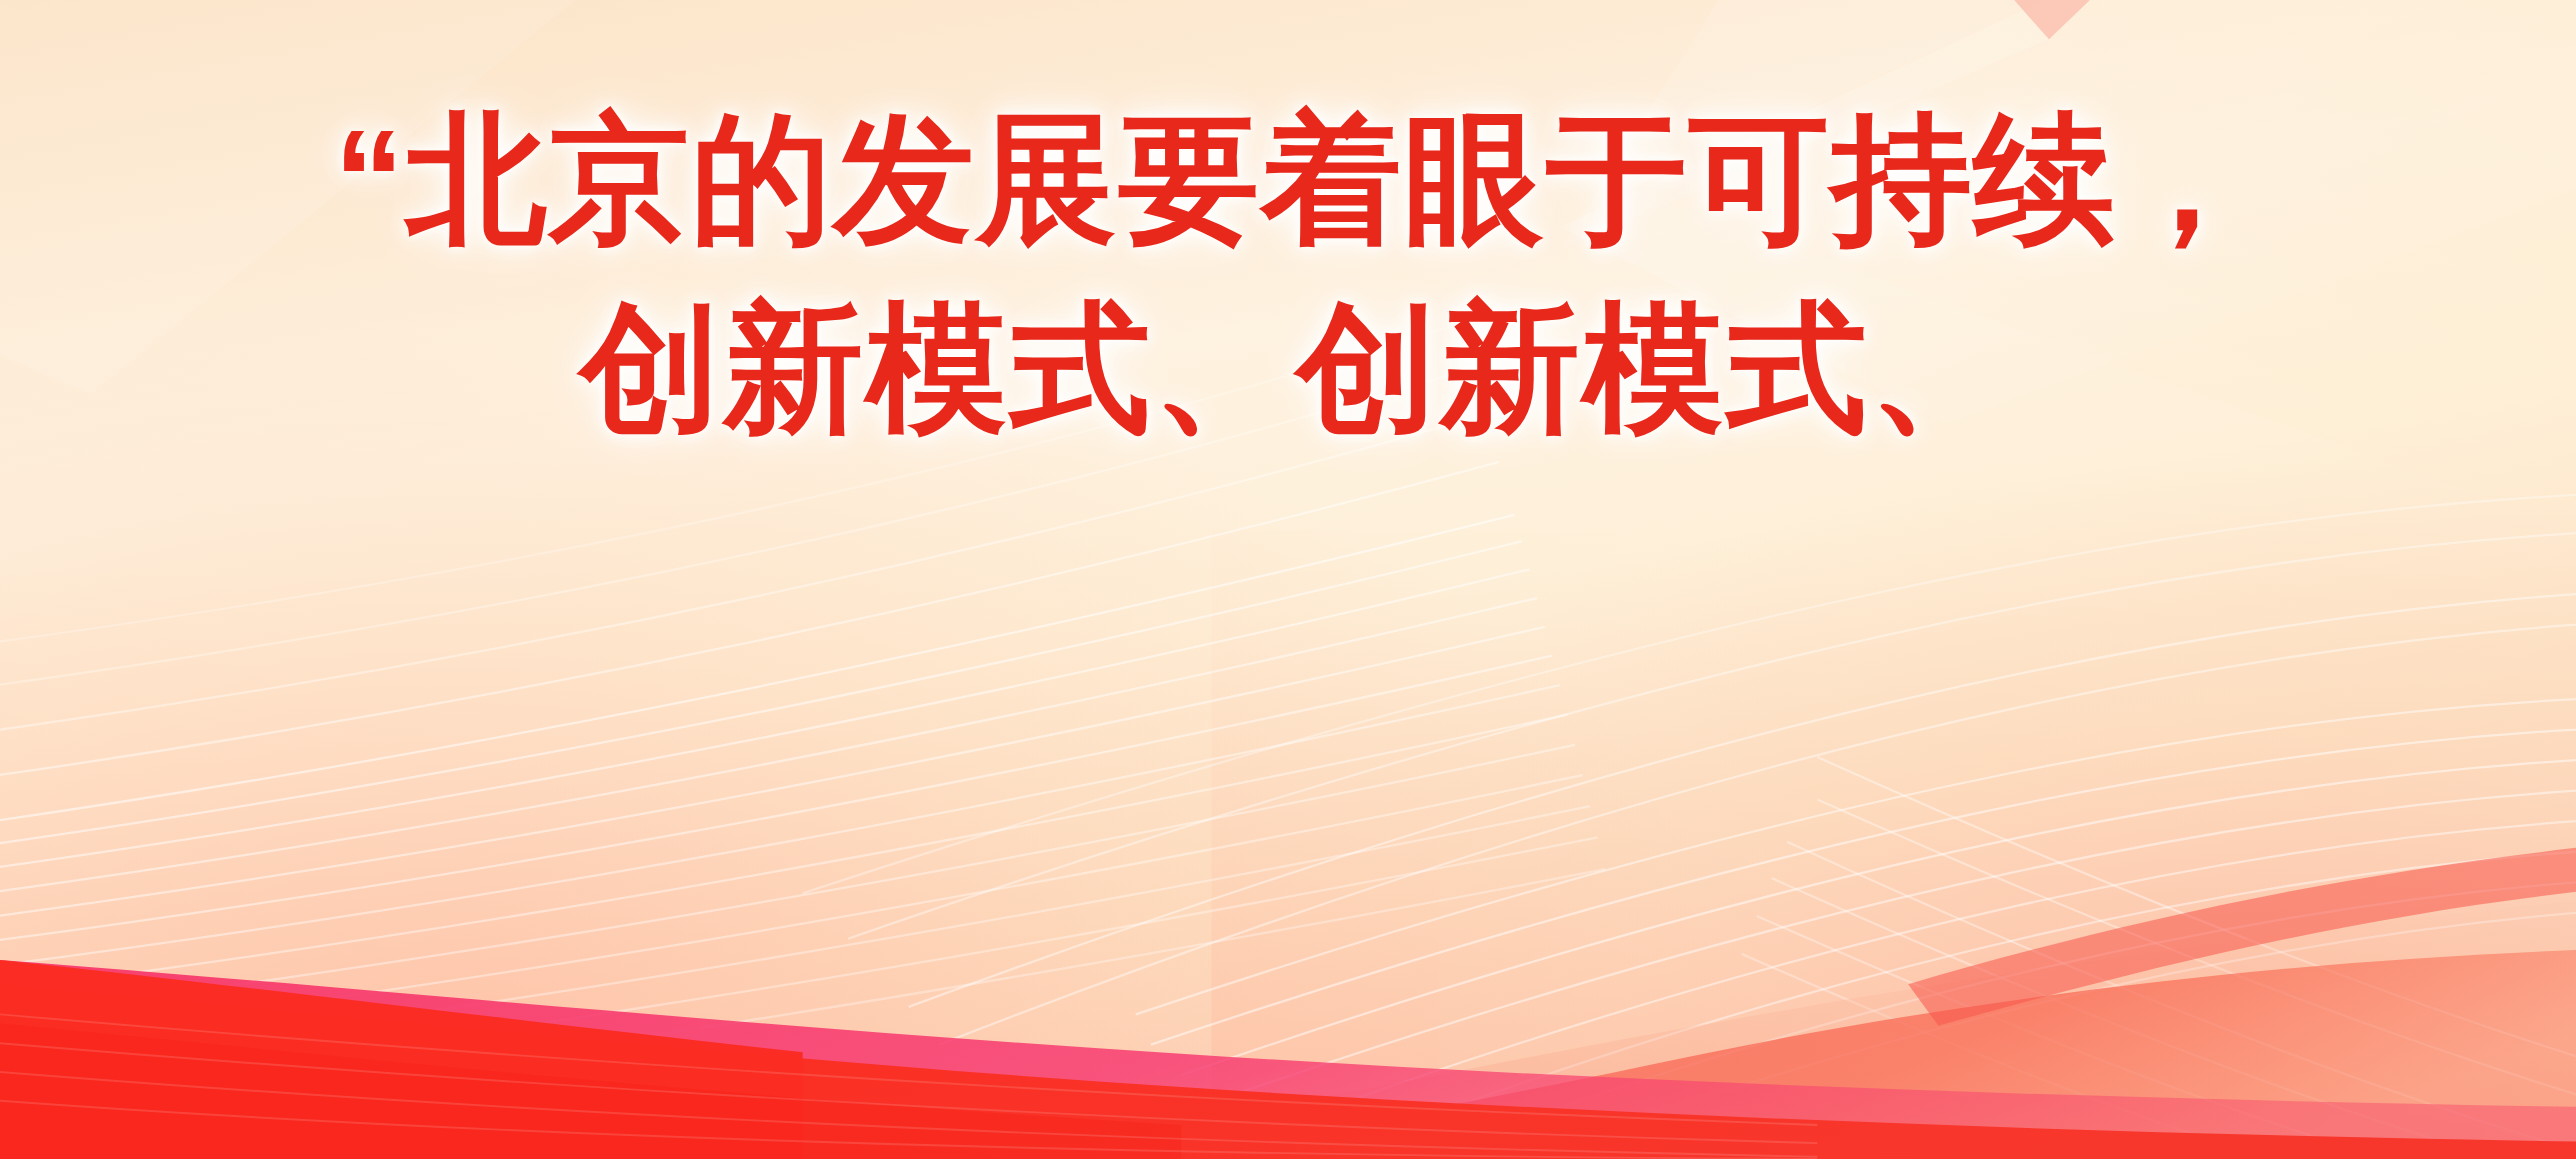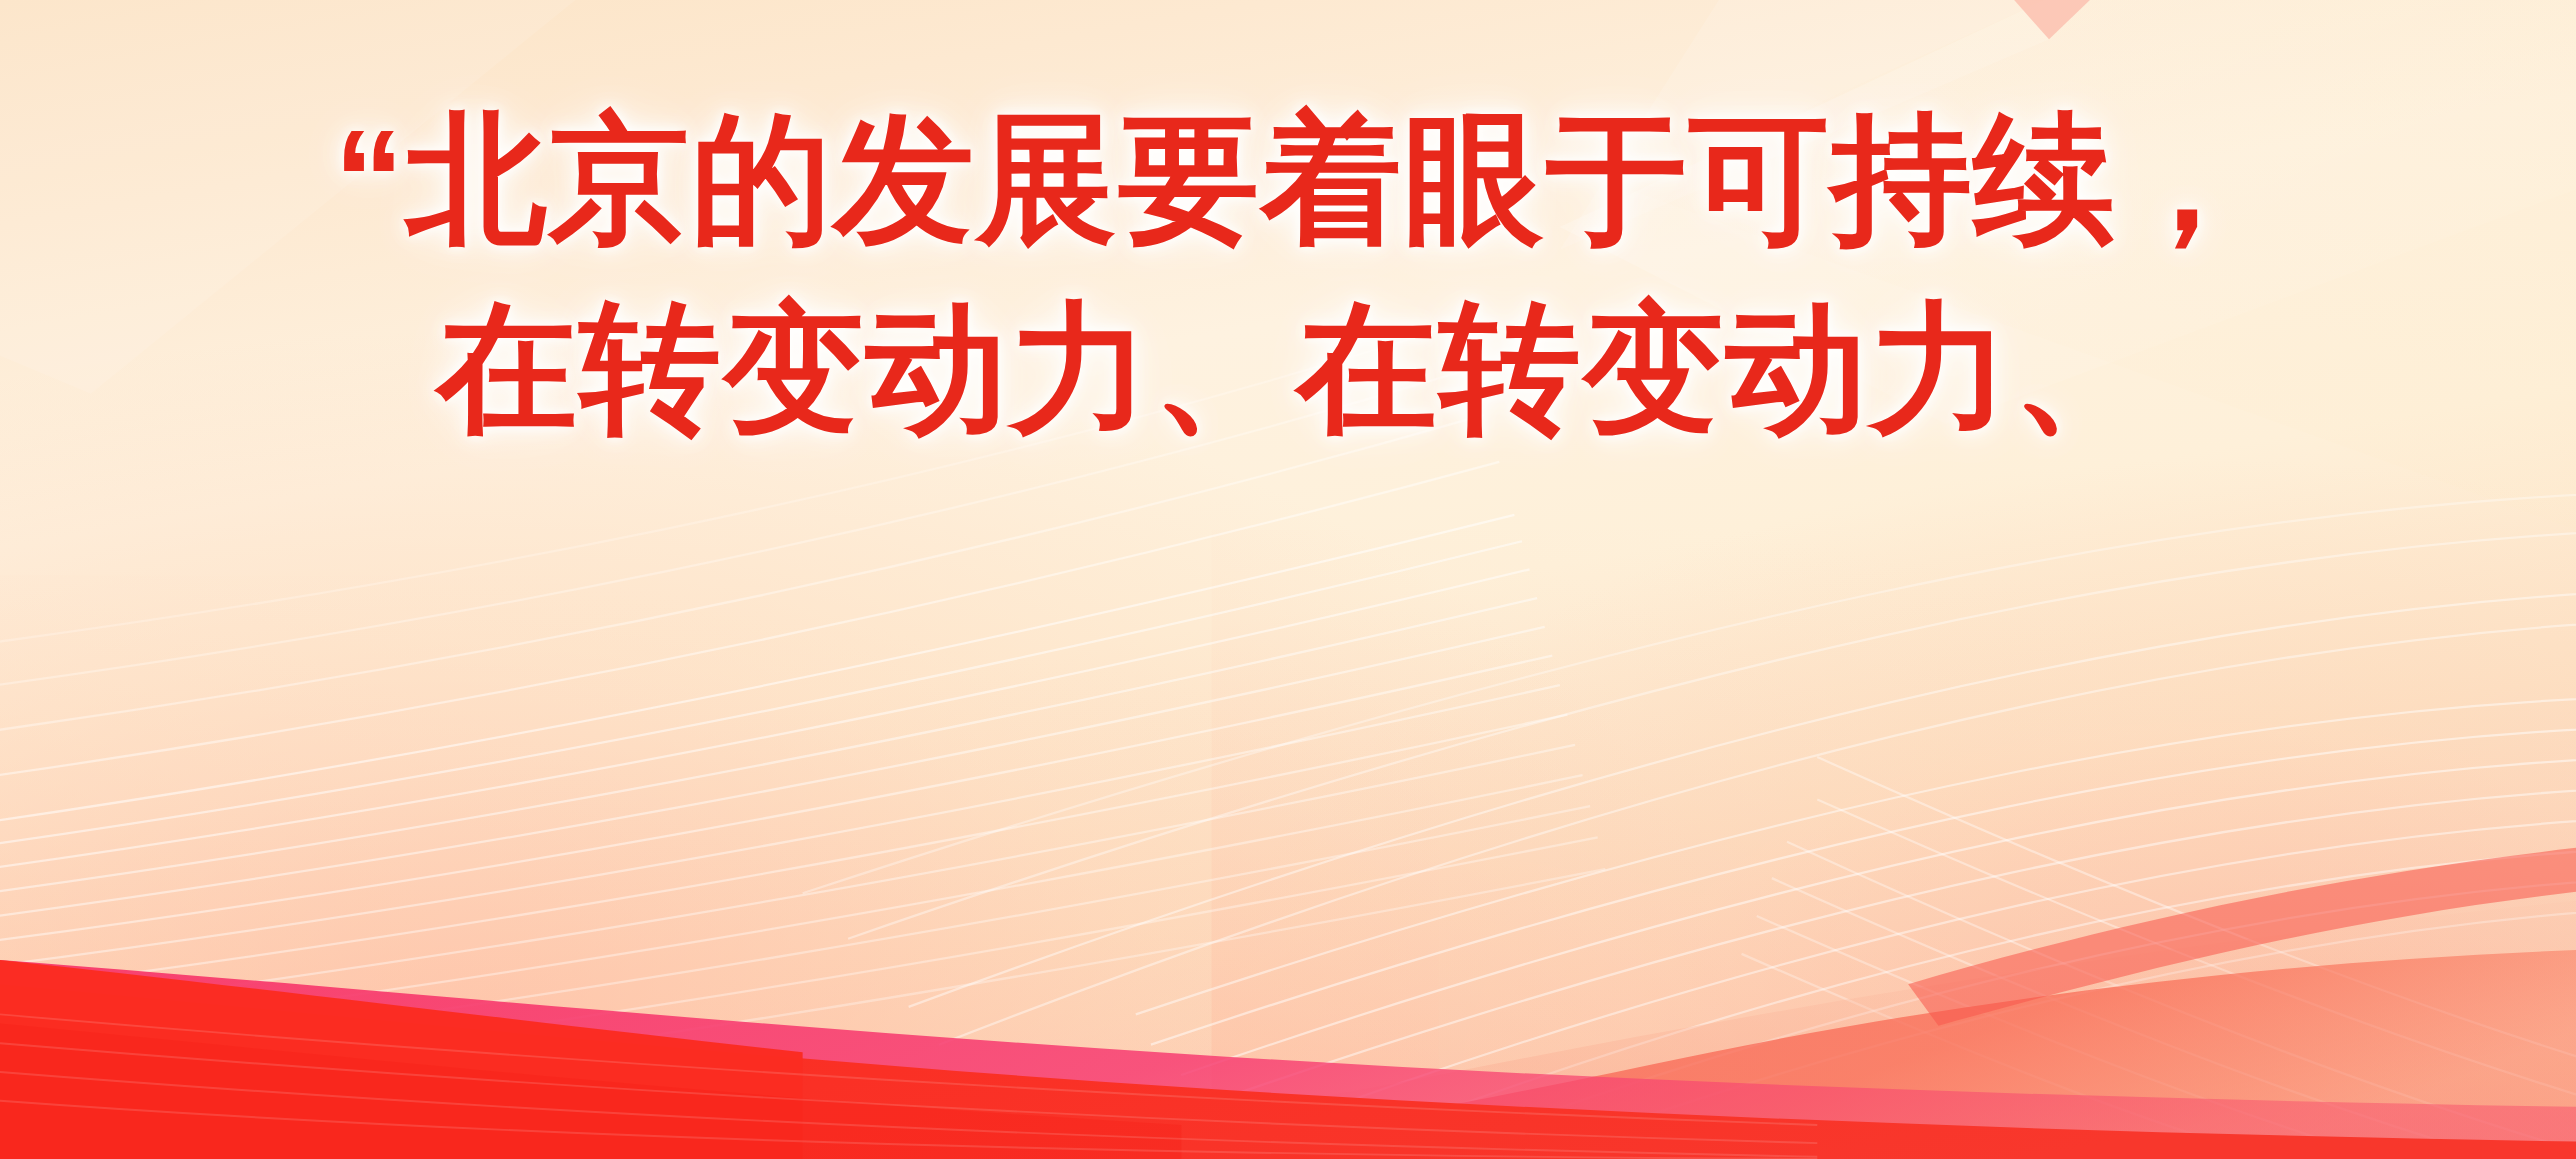--- a/index.html
+++ b/index.html
@@ -185,17 +185,17 @@
         <path d="M0,1340 C 600,1392 1400,1450 2400,1486"></path>
         <path d="M0,1378 C 600,1428 1400,1482 2400,1510"></path>
         <path d="M0,1416 C 600,1464 1400,1508 2400,1528"></path>
         <path d="M0,1454 C 600,1498 1400,1526 2400,1531"></path>
       </g>
     </svg>
   </div>
 
   <div id="quote">
     <div class="qline l1">“北京的发展要着眼于可持续，</div>
-    <div class="qline l2">在转变动力、在转变动力、</div>
+    <div class="qline l2">创新模式、创新模式、</div>
   </div>
 
 </div>
 
 
 </body></html>

